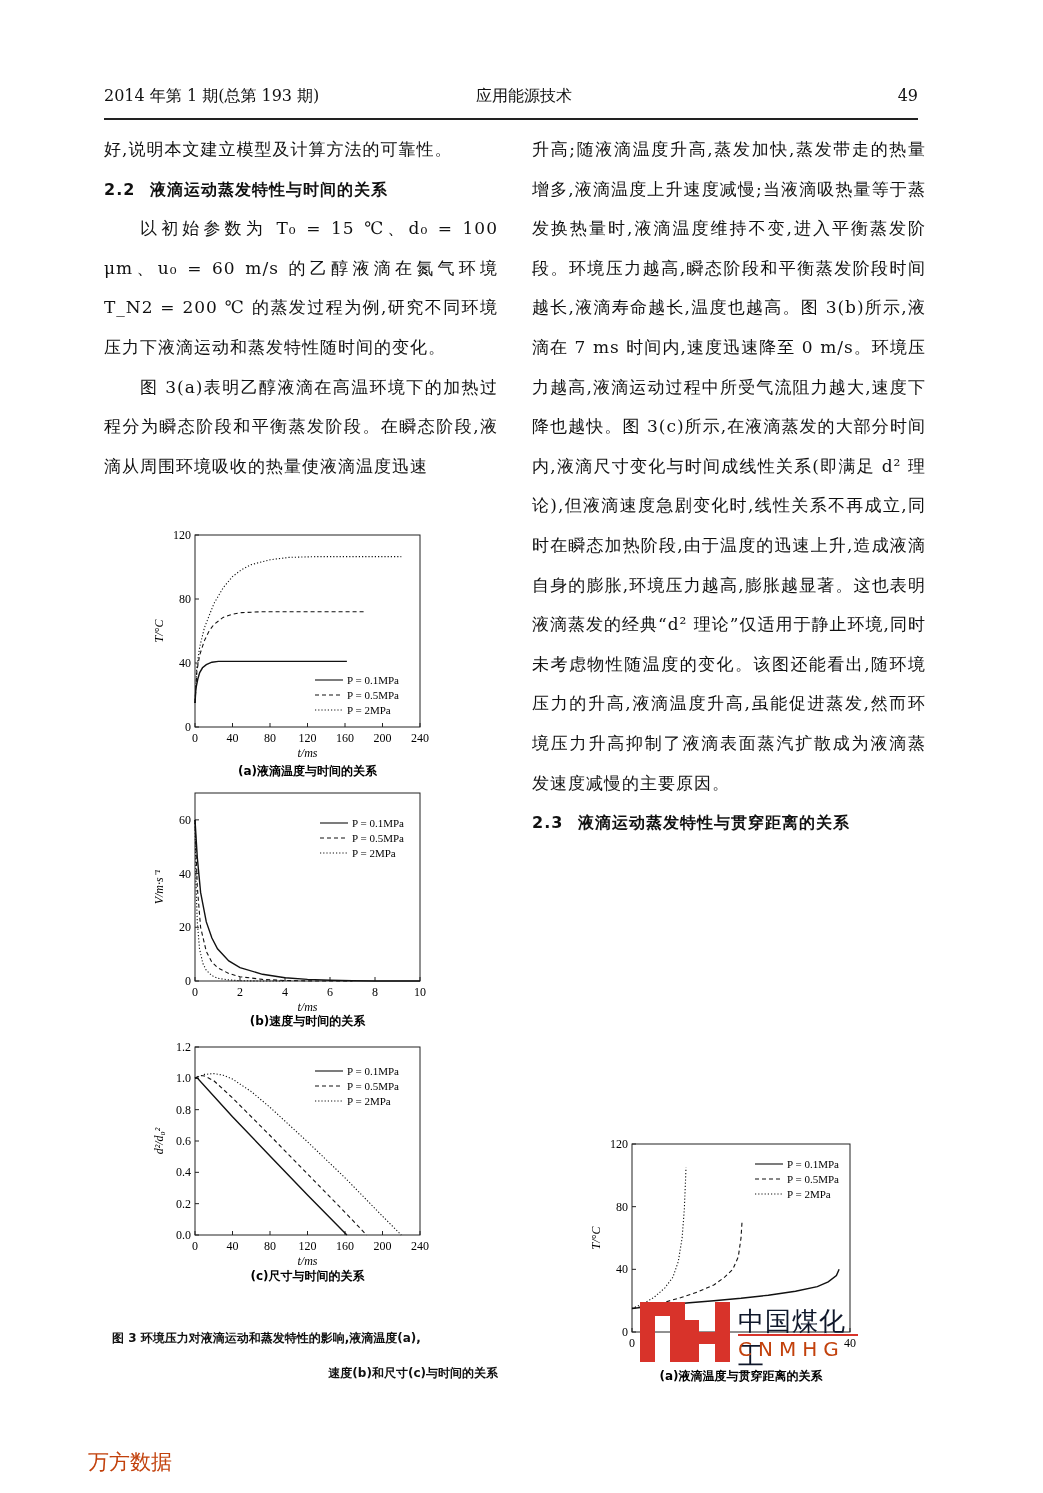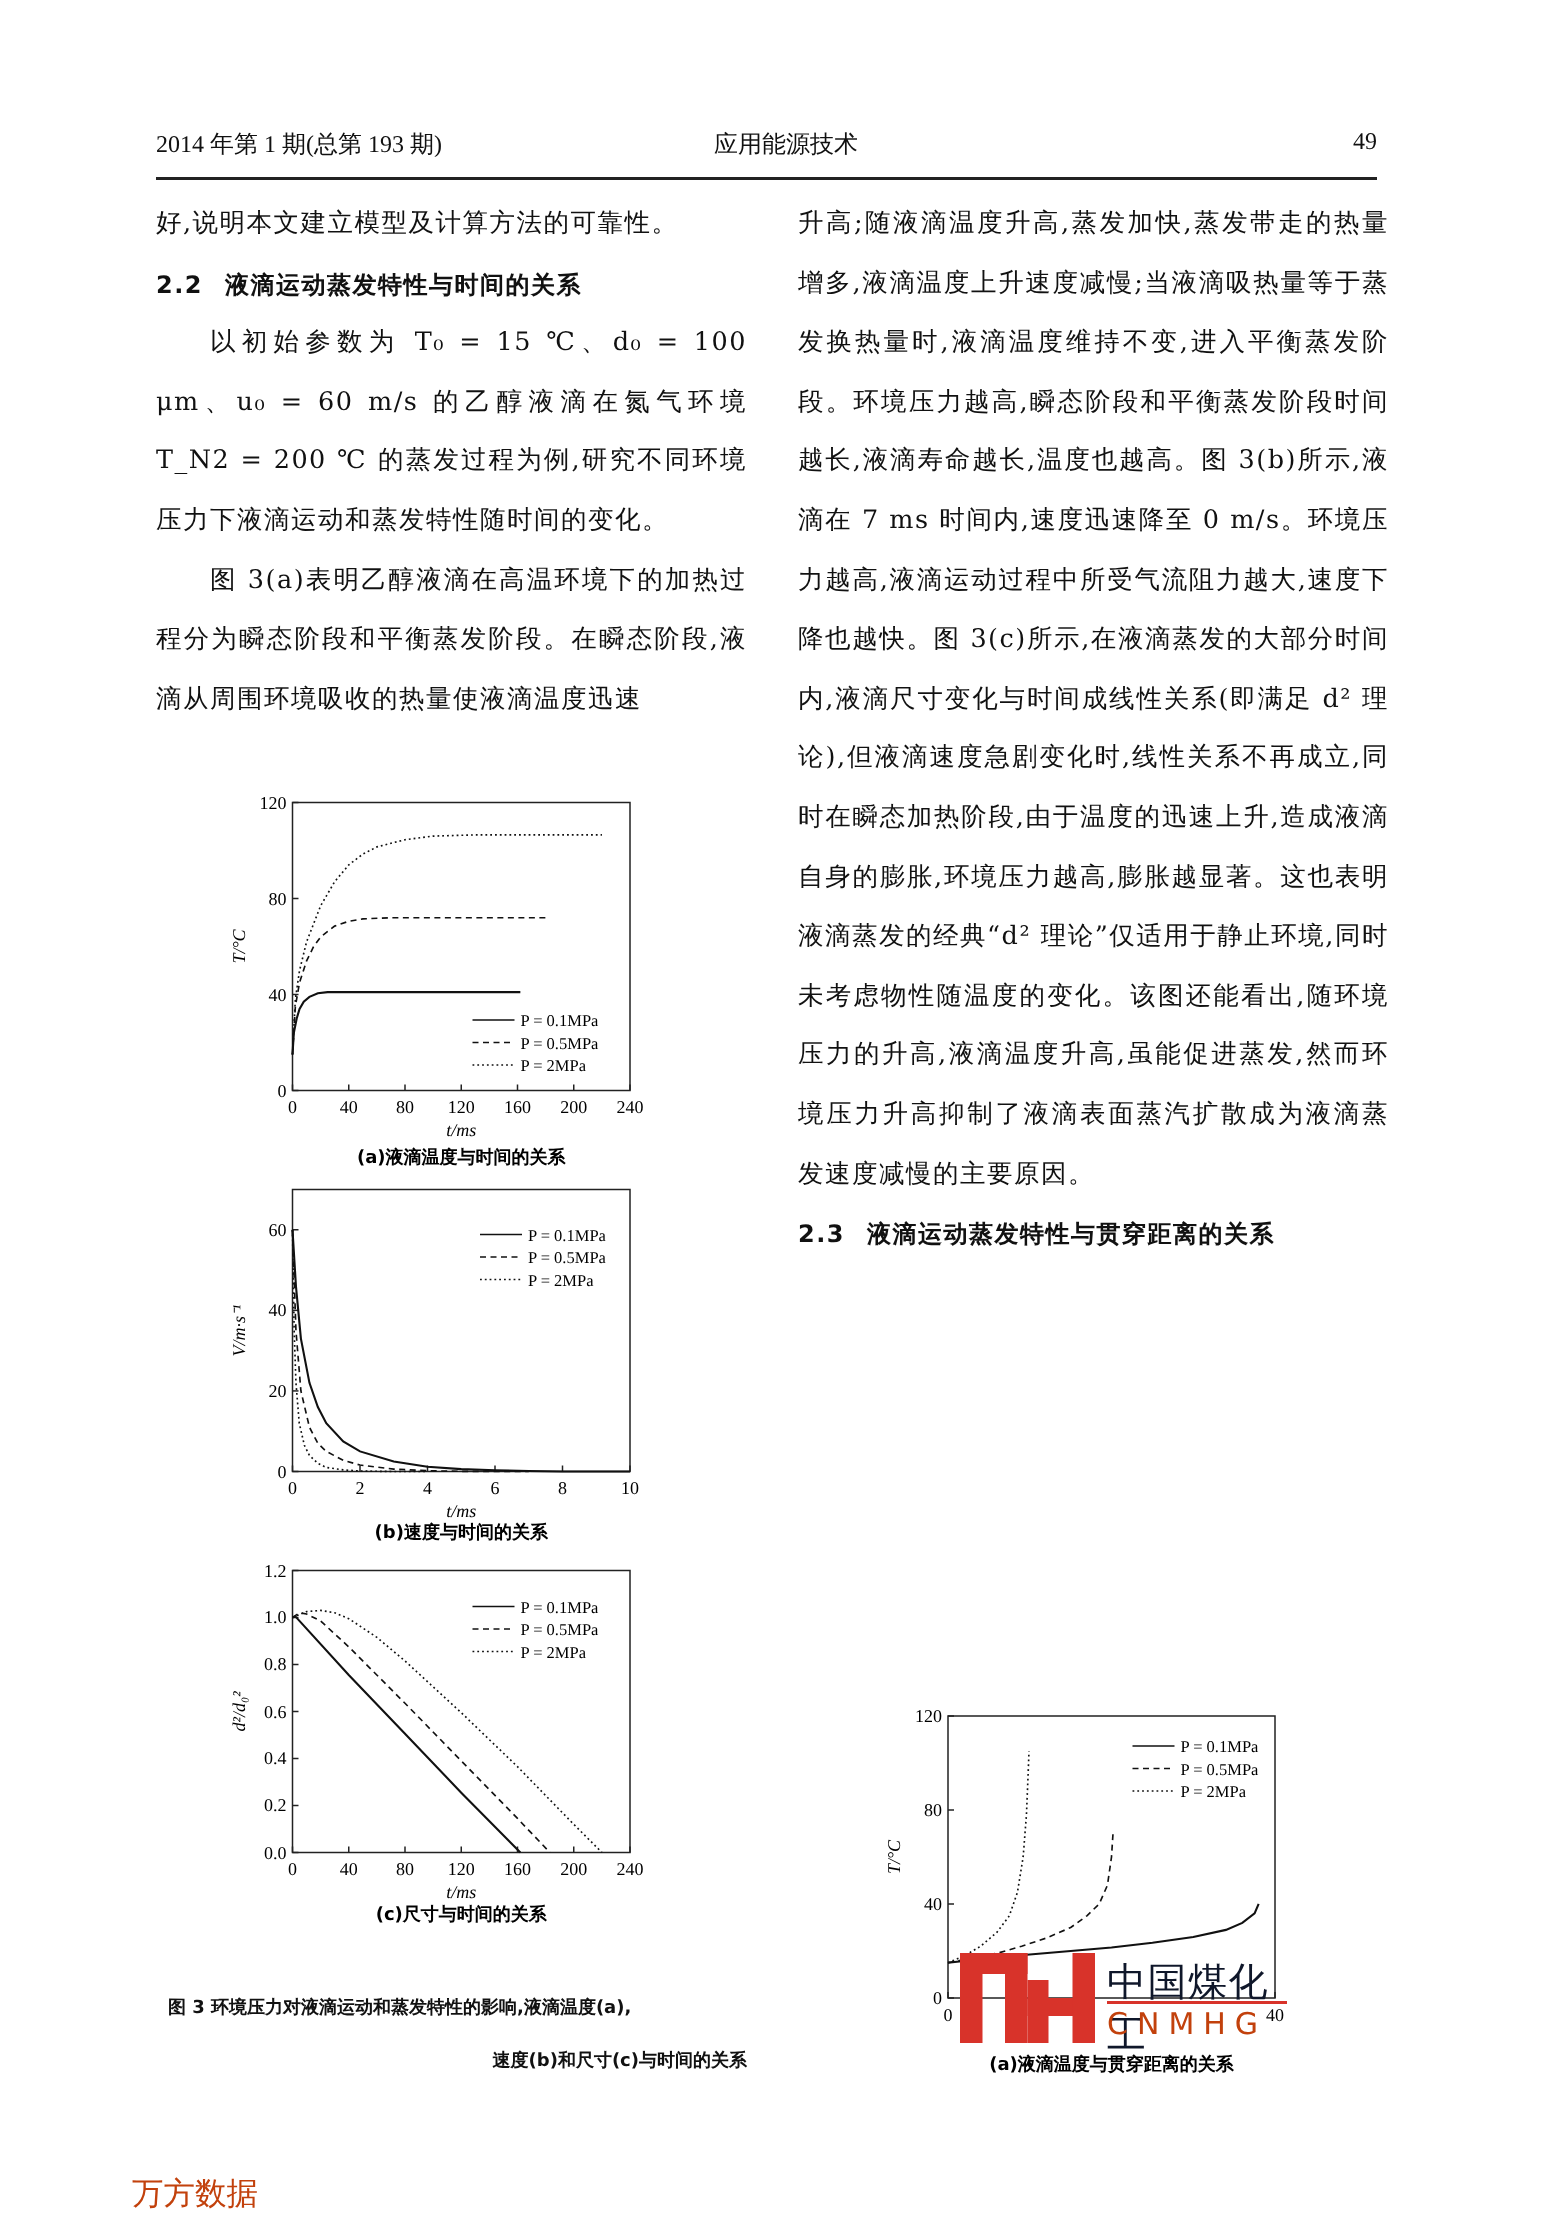--- a/index.html
+++ b/index.html
@@ -1,17 +1,17 @@
 <!DOCTYPE html>
 <html><head>
 <meta charset="utf-8">
 <style>
   html,body{margin:0;padding:0;background:#fff;}
   body{width:1043px;height:1493px;position:relative;overflow:hidden;font-family:"DejaVu Serif","Liberation Serif",serif;color:#111;}
-  .hdr{position:absolute;top:86px;left:104px;width:814px;height:26px;font-size:16px;font-family:Liberation Serif, serif;}
+  .hdr{position:absolute;top:86px;left:104px;width:814px;height:26px;font-size:16px;}
   .hdr .l{position:absolute;left:0;top:0;}
   .hdr .c{position:absolute;left:372px;top:0;}
   .hdr .r{position:absolute;right:0;top:0;}
   .hdr-rule{position:absolute;top:118px;left:104px;width:814px;height:2px;background:#222;}
   .col{position:absolute;width:394px;font-size:17px;line-height:39.6px;letter-spacing:1px;text-align:justify;}
   #colL{left:104px;top:130px;}
   #colR{left:532px;top:130px;}
   .col p{margin:0;}
   .ind{text-indent:36px;}
   .sec{font-weight:bold;font-family:"DejaVu Sans","Liberation Sans",sans-serif;font-size:16px;}

